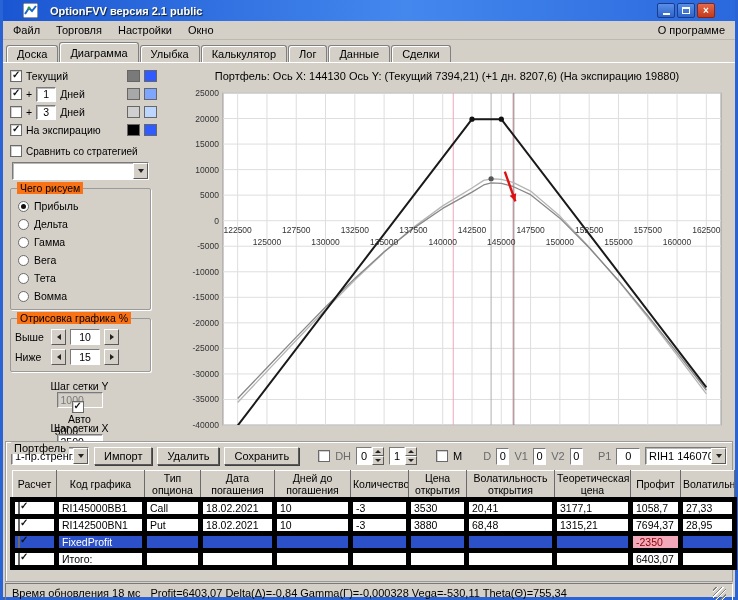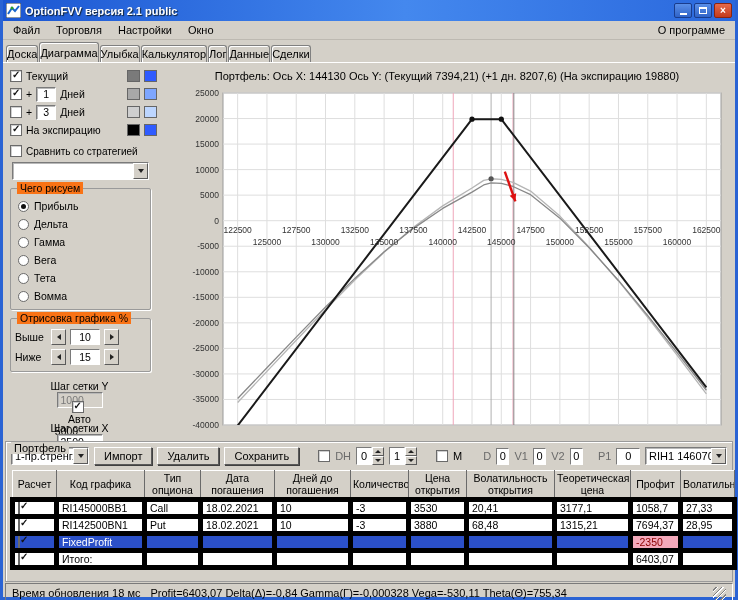--- a/index.html
+++ b/index.html
@@ -2,37 +2,37 @@
 <html><head>
 <meta charset="utf-8">
 <style>
   * { margin:0; padding:0; box-sizing:border-box; }
   html,body { width:738px; height:600px; overflow:hidden; }
   body { font-family:"Liberation Sans", sans-serif; font-size:11px; background:#d4d0c8; color:#000; }
 
   .window { width:738px; height:600px; border-left:3px solid #2a63d4; border-right:3px solid #2a63d4; border-bottom:3px solid #2a63d4; display:flex; flex-direction:column; background:#d4d0c8; }
 
   
-  .titlebar { height:21px; background:linear-gradient(90deg,#1b56d2,#4488ee 55%,#2a68dd); display:flex; align-items:center; padding:0 3px; gap:4px; flex:0 0 auto; }
+  .titlebar { height:21px; background:linear-gradient(90deg,#1b56d2,#4488ee 55%,#2a68dd); display:flex; align-items:center; padding:0 20px; gap:12px; flex:0 0 auto; }
   .app-icon { width:15px; height:15px; display:inline-block; }
   .title-text { color:#fff; font-weight:bold; font-size:11px; flex:1; text-shadow:1px 1px 1px #123; white-space:nowrap; overflow:hidden; }
   .win-btns { display:flex; gap:2px; }
   .win-btn { width:18px; height:15px; display:flex; align-items:center; justify-content:center; color:#fff; font-size:10px; font-weight:bold; background:linear-gradient(#5a8fe8,#2f63c8); border:1px solid #1a3c8c; border-radius:2px; cursor:default; }
   .win-btn.close { background:linear-gradient(#e66a4a,#c23a1c); border-color:#8a2410; }
   .glyph-min { display:block; width:7px; height:2px; background:#fff; margin-top:7px; }
   .glyph-max { display:block; width:8px; height:7px; border:1px solid #fff; border-top-width:2px; }
 
   
   .menubar { height:19px; display:flex; align-items:center; padding:0 2px; background:#d4d0c8; border-bottom:1px solid #bdb9b1; flex:0 0 auto; }
   .menu-item { padding:2px 8px; }
   .menu-right { margin-left:auto; padding:2px 8px; }
 
   
   .tabbar { height:22px; display:flex; align-items:flex-end; padding:2px 0 0 3px; flex:0 0 auto; }
-  .tab { background:#d4d0c8; border:1px solid #808080; border-bottom:none; border-radius:3px 3px 0 0; box-shadow:inset 1px 1px 0 #fff; padding:2px 0 2px; margin-right:1px; height:17px; white-space:nowrap; }
+  .tab { background:#d4d0c8; border:1px solid #808080; border-bottom:none; border-radius:3px 3px 0 0; box-shadow:inset 1px 1px 0 #fff; padding:2px 10px 2px; margin-right:1px; height:17px; white-space:nowrap; }
   .tab.active { height:20px; padding-top:4px; position:relative; z-index:3; }
 
   
   .main { display:flex; height:379px; border-top:1px solid #fff; flex:0 0 auto; }
   .sidebar { width:156px; flex:0 0 auto; padding:4px 2px 0 7px; font-size:10.5px; }
   .s-row { display:flex; align-items:center; gap:4px; height:18px; }
   .checkbox { position:relative; width:12px; height:12px; background:#fff; border:1px solid #6a6a6a; box-shadow:inset 1px 1px 0 #cfcfcf; flex:0 0 auto; }
   .checkbox.checked::after { content:"✓"; position:absolute; left:1px; top:-2px; font-size:10px; font-weight:bold; color:#111; }
   .swatch { width:13px; height:12px; border:1px solid #666; flex:0 0 auto; }
   .swatch.gap { margin-left:auto; }

